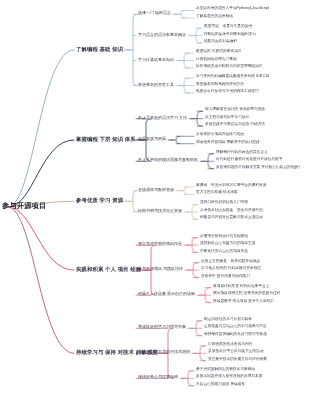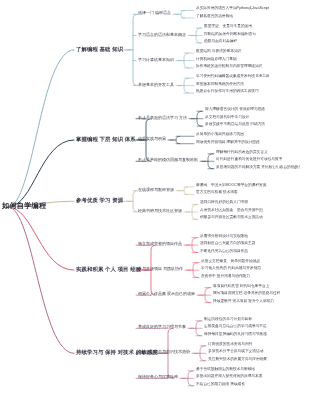--- a/index.html
+++ b/index.html
@@ -204,15 +204,15 @@
       <div class="node lvl3 b5" style="left: 204px; top: 325.289px;">定期复盘与总结自己的学习成果与不足</div>
       <div class="node lvl3 b5" style="left: 204px; top: 332.763px;">保持每日坚持编码的良好习惯与节奏感</div>
       <div class="node lvl2 b5" style="left: 138px; top: 350.31px;">关注行业动态与前沿技术趋势</div>
       <div class="node lvl3 b5" style="left: 208px; top: 342.836px;">订阅优质的技术资讯与周刊</div>
       <div class="node lvl3 b5" style="left: 208px; top: 350.31px;">参加技术分享会议与线下交流活动</div>
       <div class="node lvl3 b5" style="left: 208px; top: 357.783px;">关注新兴技术的发展方向与应用场景</div>
       <div class="node lvl2 b5" style="left: 138px; top: 375.33px;">保持好奇心与探索精神</div>
       <div class="node lvl3 b5" style="left: 196px; top: 367.856px;">勇于尝试接触陌生的新技术与新领域</div>
       <div class="node lvl3 b5" style="left: 196px; top: 375.33px;">多提出问题并深入探究背后的原理与本质</div>
       <div class="node lvl3 b5" style="left: 196px; top: 382.803px;">不给自己的能力设限 持续成长</div>
-      <div class="node root" style="left: 2px; top: 202px;">如何自学编程</div>
+      <div class="node root" style="left: 2px; top: 202px;">参与开源项目</div>
     </div>
 </div>
 
 </body></html>

